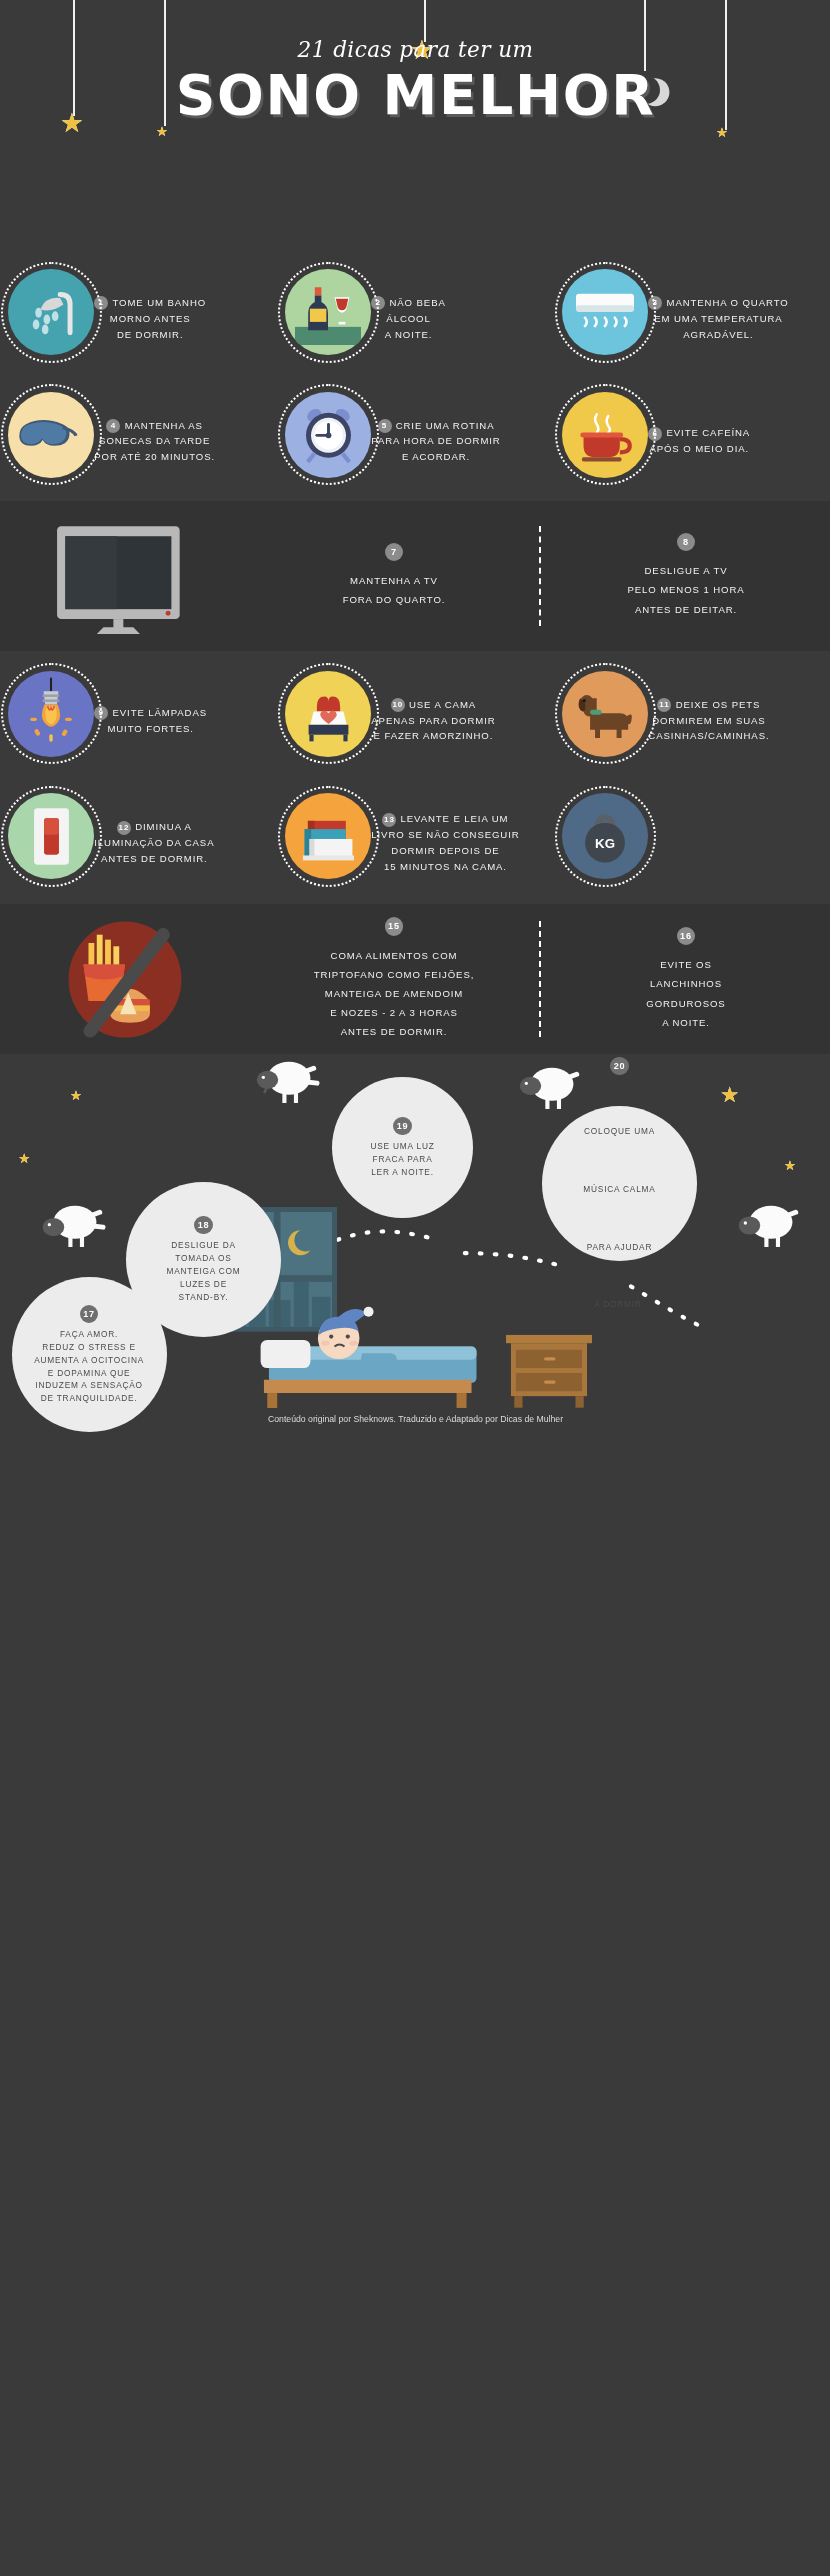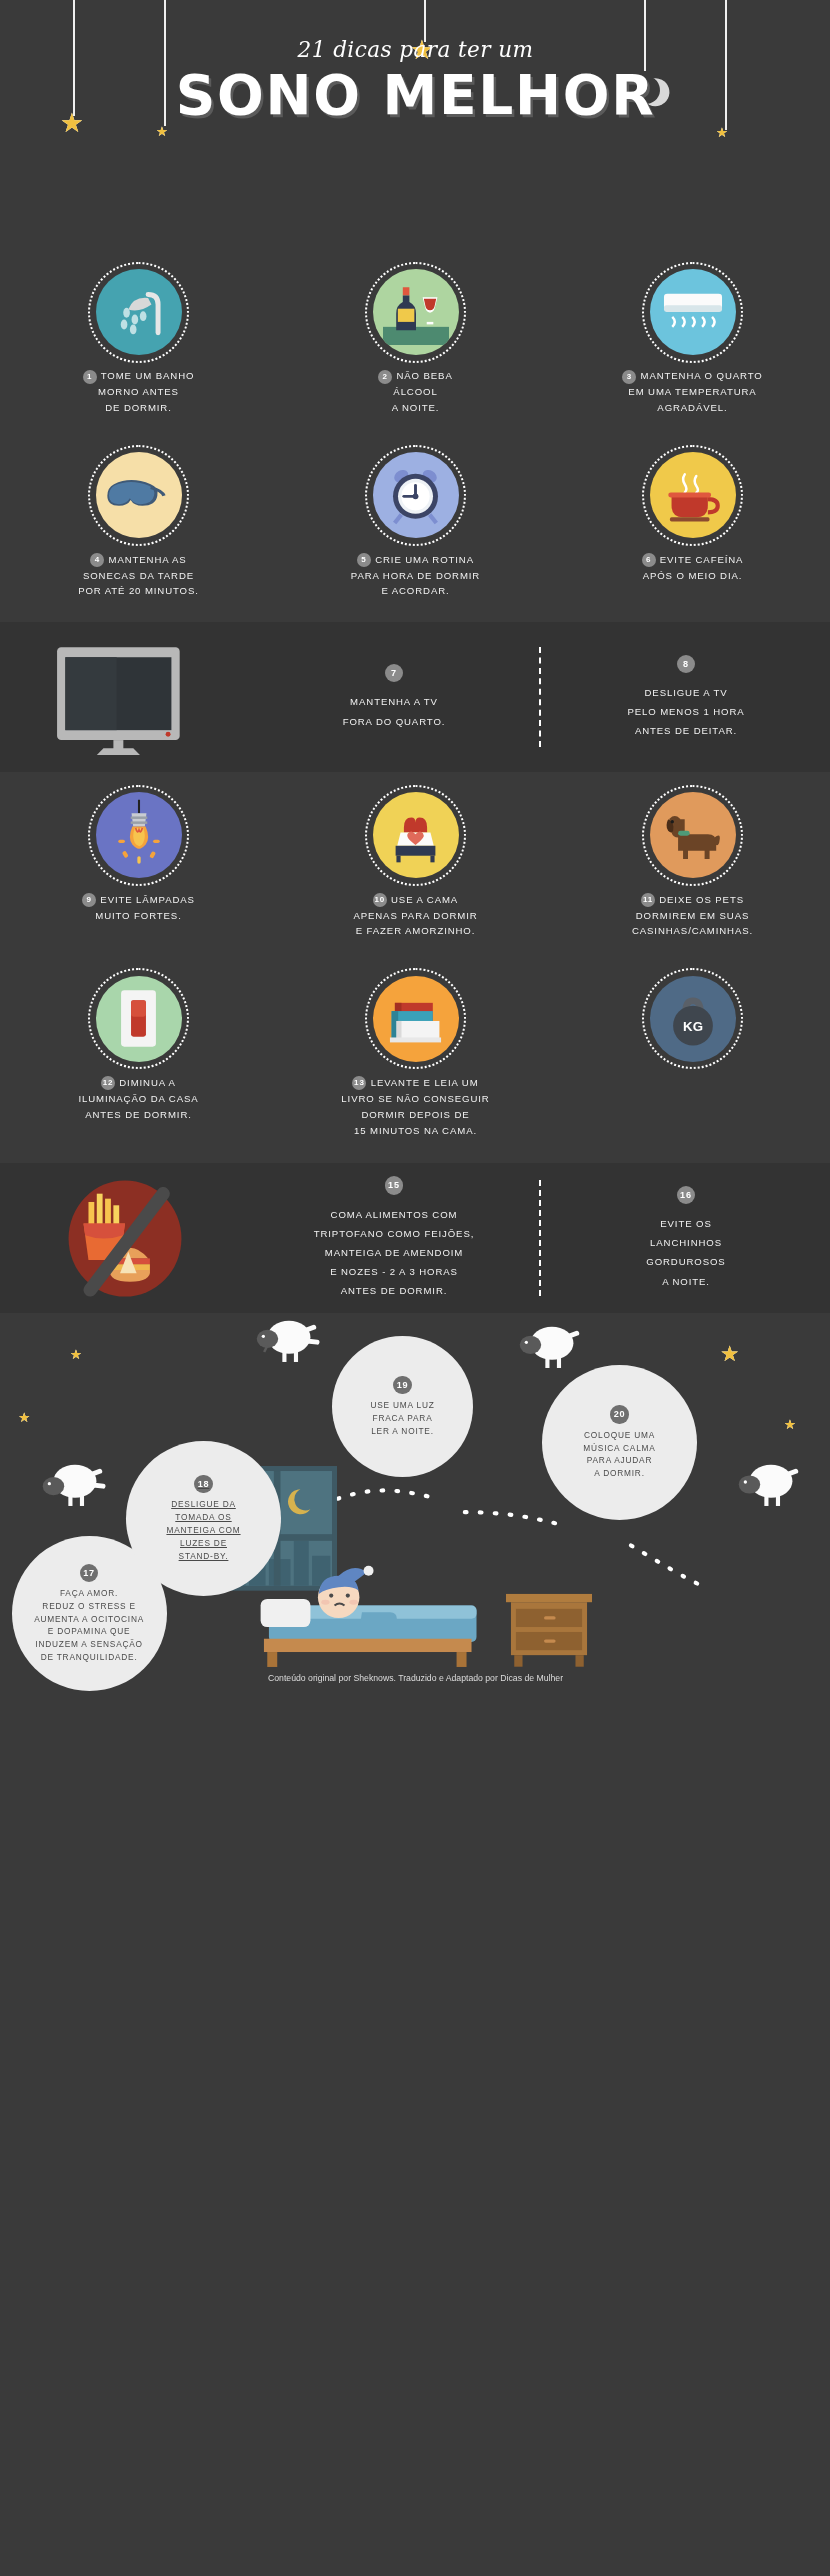--- a/index.html
+++ b/index.html
@@ -42,21 +42,21 @@
   .bigtitle {
     position:absolute; top:63px; width:100%; text-align:center;
     color:#fff; font-size:55px; font-weight:bold;
     letter-spacing: 1.7px;
     font-family: "DejaVu Sans", sans-serif;
     text-shadow: 2.5px 3.3px 0 #5a5a5a;
   }
 
   
   .grid3 { display:flex; }
-  .cell { flex:1 1 0; display:flex; flex-direction:column; align-items:center; padding: 20px 8.3px 8.3px; }
+  .cell { flex:1 1 0; display:flex; flex-direction:row; align-items:center; padding: 20px 8.3px 8.3px; }
   .circle-wrap { position:relative; width:86px; height:86px; display:flex; align-items:center; justify-content:center; }
   .dots-ring {
     position:absolute; inset:-7.5px; border-radius:50%;
     border: 2.5px dotted #ffffff;
   }
   .circle {
     width:86px; height:86px; border-radius:50%;
     display:flex; align-items:center; justify-content:center;
     overflow:hidden; position:relative;
   }
@@ -563,37 +563,37 @@
     <div class="bubble" style="left:11.6px;top:223px;width:155px;height:155px;">
       <span class="numtop">17</span>
       <span>FAÇA AMOR.</span>
       <span>REDUZ O STRESS E</span>
       <span>AUMENTA A OCITOCINA</span>
       <span>E DOPAMINA QUE</span>
       <span>INDUZEM A SENSAÇÃO</span>
       <span>DE TRANQUILIDADE.</span>
     </div>
 
-    <div class="bubble" style="left:126px;top:128px;width:155px;height:155px;text-decoration:underline;">
+    <div class="bubble" style="left:126px;top:128px;width:155px;height:155px;">
       <span class="numtop">18</span>
       <span>DESLIGUE DA</span>
       <span>TOMADA OS</span>
       <span>MANTEIGA COM</span>
       <span>LUZES DE</span>
       <span>STAND-BY.</span>
     </div>
 
     <div class="bubble" style="left:332px;top:23px;width:141px;height:141px;">
       <span class="numtop">19</span>
       <span>USE UMA LUZ</span>
       <span>FRACA PARA</span>
       <span>LER A NOITE.</span>
     </div>
 
-    <div class="bubble" style="left:542px;top:52px;width:155px;height:155px;">
+    <div class="bubble" style="left:542px;top:52px;width:155px;height:155px;gap:45px;">
       <span class="numtop">20</span>
       <span>COLOQUE UMA</span>
       <span>MÚSICA CALMA</span>
       <span>PARA AJUDAR</span>
       <span>A DORMIR.</span>
     </div>
 
 
     <div class="footer">Conteúdo original por Sheknows. Traduzido e Adaptado por Dicas de Mulher</div>
   </div>

